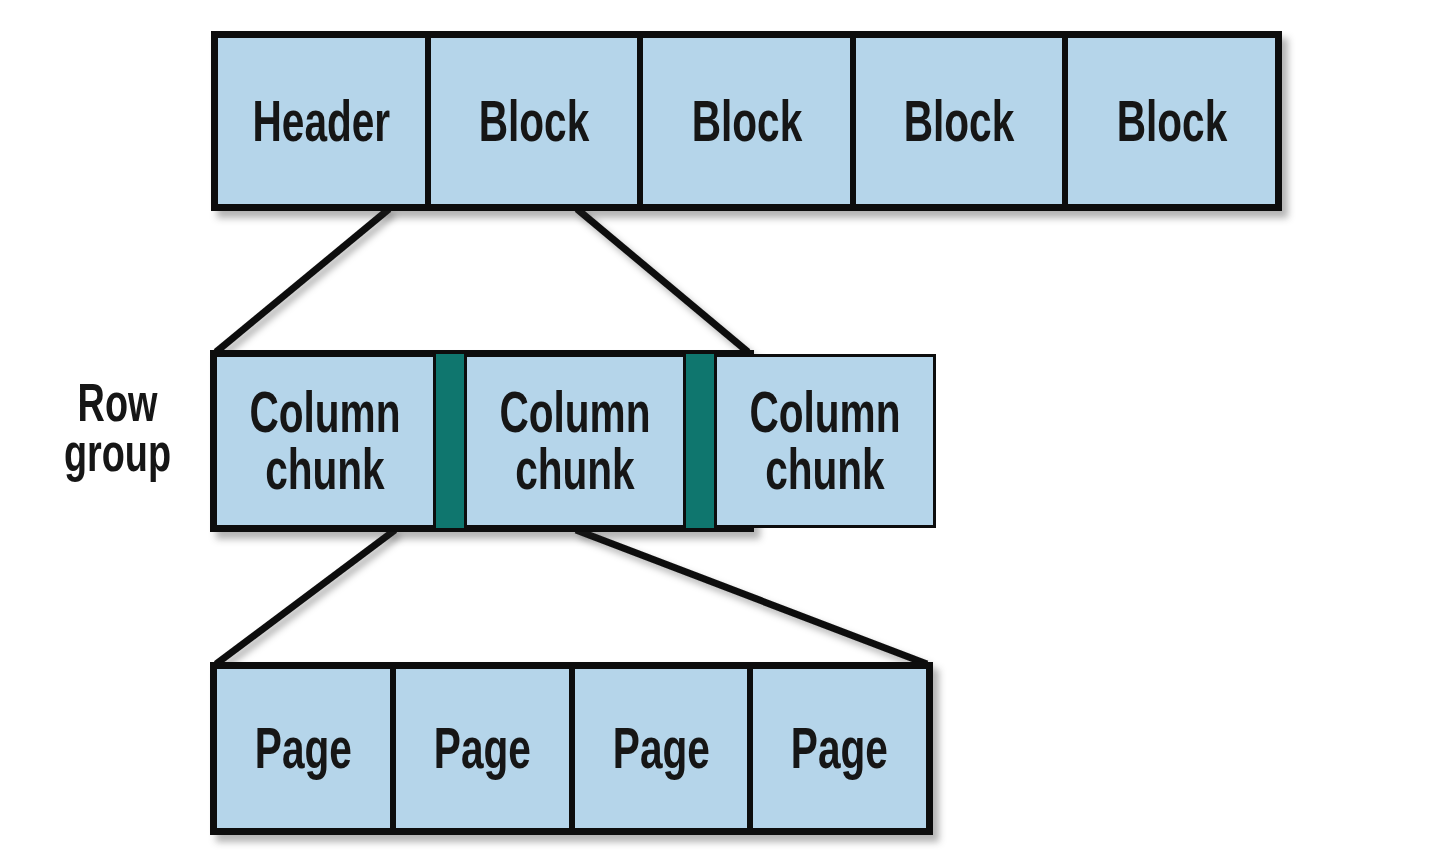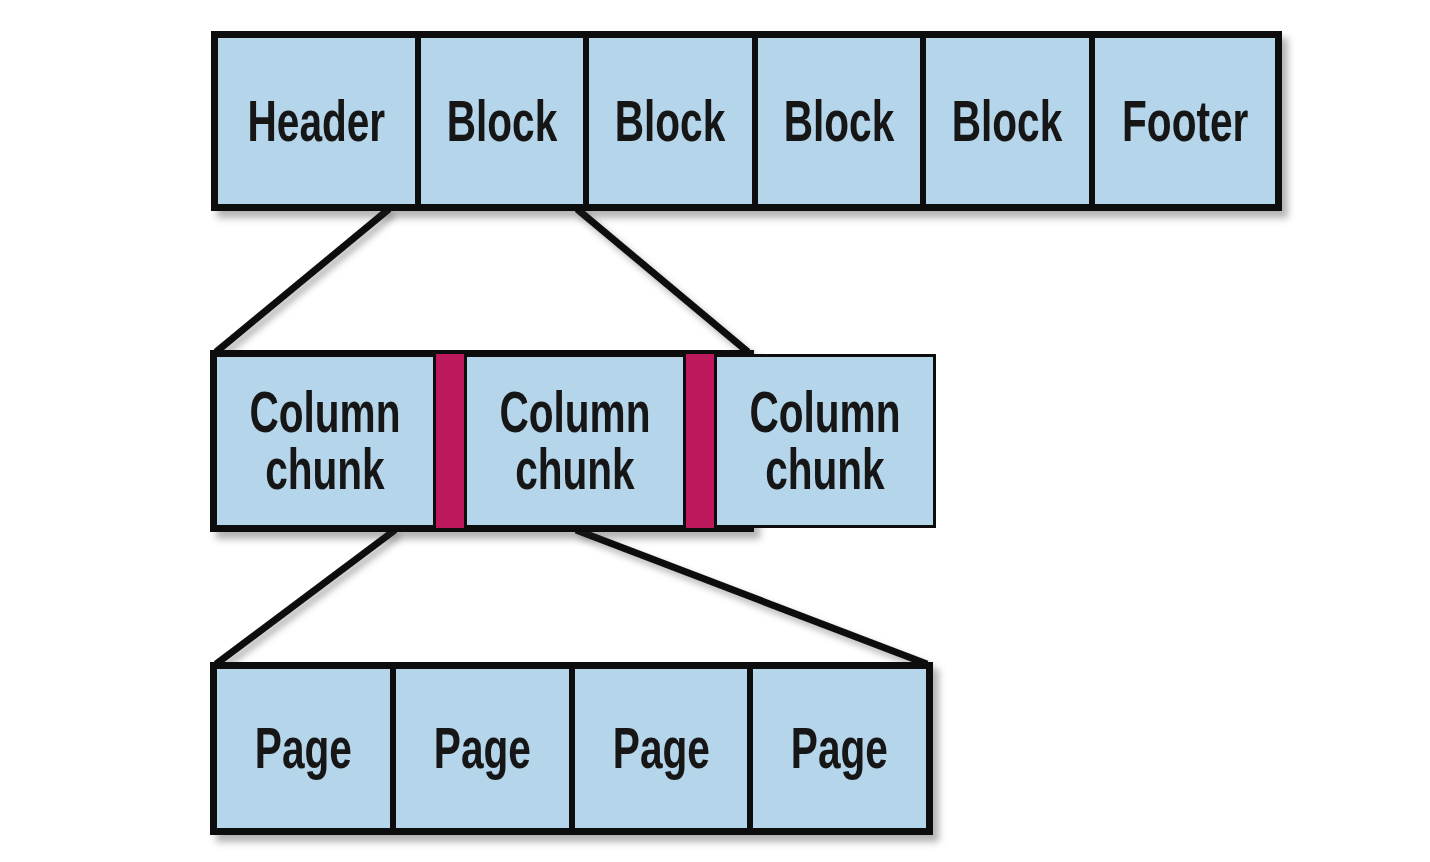--- a/index.html
+++ b/index.html
@@ -14,21 +14,21 @@
   .connectors {
     position: absolute; left: 0; top: 0;
     width: 1430px; height: 862px;
     z-index: 1;
   }
 
   .box-row {
     position: absolute;
     display: flex;
     border: 4px solid #0d0d0d;
-    background: #be185d;
+    background: #0f766e;
     box-shadow: 6px 7px 7px rgba(40,40,40,0.35);
     z-index: 2;
   }
   .cell {
     flex: 1 1 0;
     border: 3px solid #0d0d0d;
     background: #b5d5ea;
     display: flex;
     align-items: center;
     justify-content: center;
@@ -90,25 +90,26 @@
     </div>
     <div class="cell">
       <span class="lbl">Block</span>
     </div>
     <div class="cell">
       <span class="lbl">Block</span>
     </div>
     <div class="cell">
       <span class="lbl">Block</span>
     </div>
-    <div class="cell">
-      <span class="lbl">Footer</span>
-    </div>
   </div>
 
+  <div class="side-label">
+    <span class="lbl">Row
+group</span>
+  </div>
 
   <div class="box-row mid-row">
     <div class="cell">
       <span class="lbl">Column
 chunk</span>
     </div>
     <div class="cell">
       <span class="lbl">Column
 chunk</span>
     </div>

